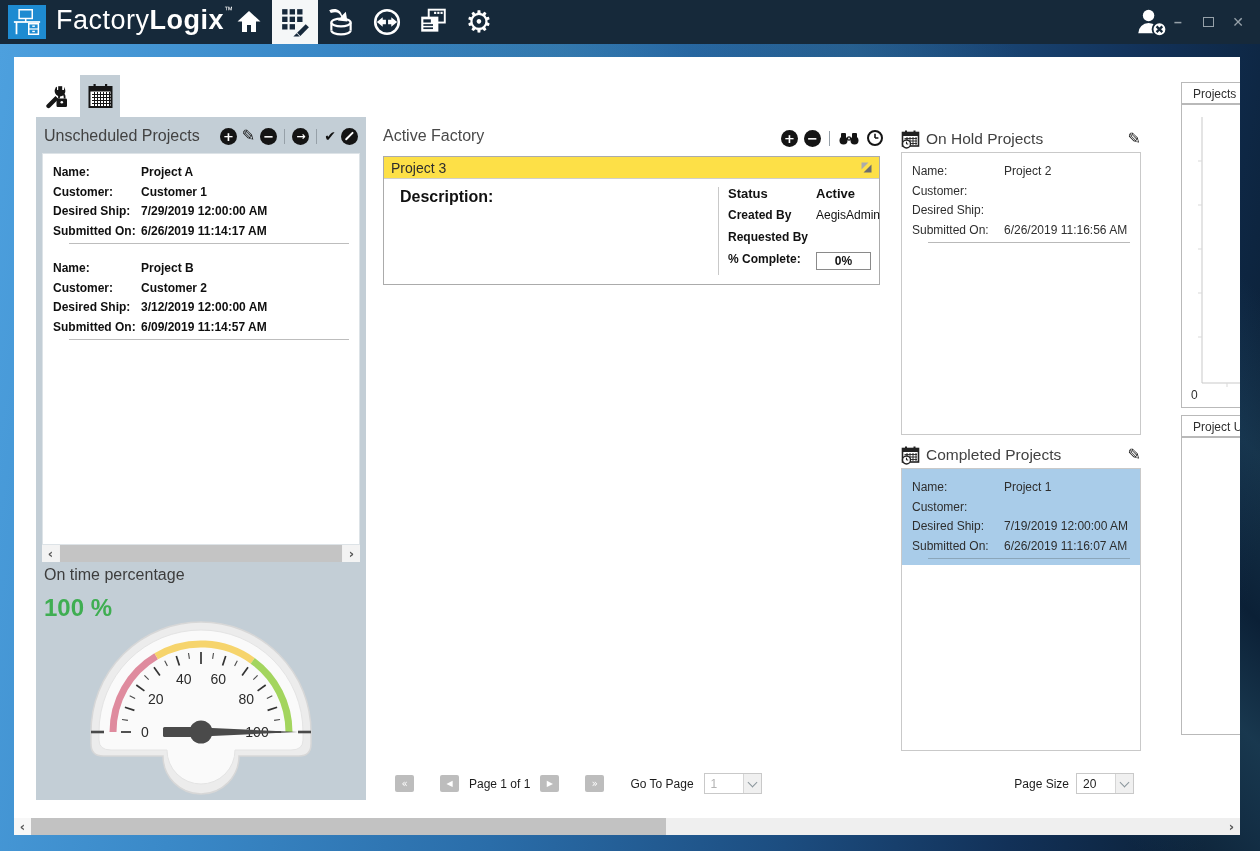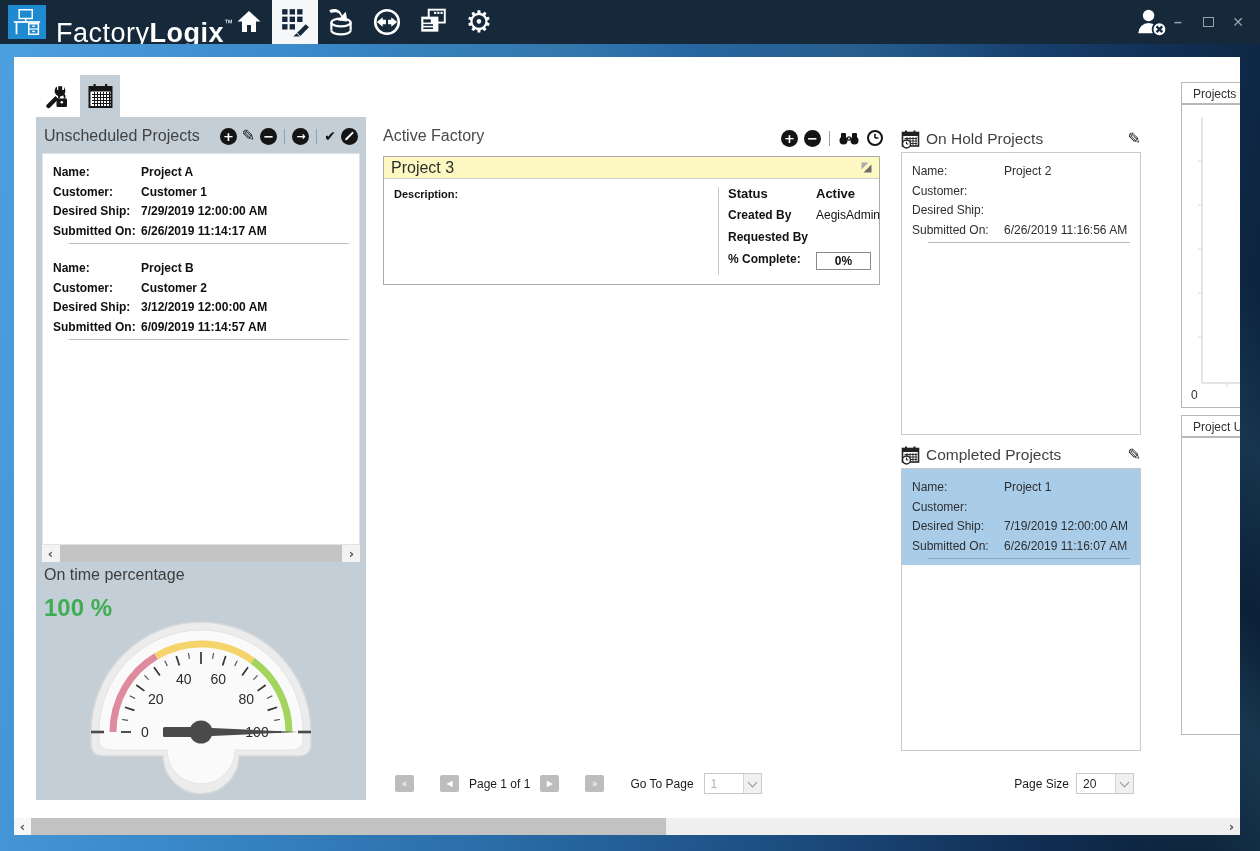--- a/index.html
+++ b/index.html
@@ -4,21 +4,21 @@
 <style>
   * { box-sizing: border-box; margin:0; padding:0; }
   body { margin:0; background:#0b1d31; }
   #app { position:relative; width:1260px; height:851px; overflow:hidden;
          font-family:"Liberation Sans","DejaVu Sans",sans-serif; background:#0b1d31; }
 
   
   .titlebar { position:absolute; left:0; top:0; width:1260px; height:44px; background:#16293a; }
   .logo-box { position:absolute; left:8px; top:5px; width:38px; height:34px; background:#1e8bd1;
               display:flex; align-items:center; justify-content:center; }
-  .brand { position:absolute; left:56px; top:18px; color:#fff; font-size:27px; letter-spacing:.5px; white-space:nowrap; }
+  .brand { position:absolute; left:56px; top:5px; color:#fff; font-size:27px; letter-spacing:.5px; white-space:nowrap; }
   .brand .light { font-weight:400; } .brand .bold { font-weight:700; }
   .brand sup { font-size:9px; vertical-align:top; line-height:10px; }
   .navbar { position:absolute; left:226px; top:0; height:44px; display:flex; }
   .nav-btn { width:46px; height:44px; display:flex; align-items:center; justify-content:center; cursor:pointer; }
   .nav-btn.active { background:#f5f7f8; }
   .gear-glyph { font-family:"DejaVu Sans",sans-serif; font-size:30px; color:#fff; line-height:44px; }
   .user-btn { position:absolute; left:1136px; top:8px; width:32px; height:30px; }
   .win-controls { position:absolute; right:14px; top:0; height:44px; display:flex; align-items:center; gap:14px; color:#96a1a9; }
   .wc { width:16px; height:16px; display:flex; align-items:center; justify-content:center; font-size:14px; cursor:pointer; }
   .wc-min { font-weight:700; }
@@ -66,24 +66,24 @@
 
   .ontime-title { position:absolute; left:8px; top:449px; font-size:16px; font-weight:300; color:#3d3d3d; }
   .ontime-value { position:absolute; left:8px; top:477px; font-size:24px; font-weight:700; color:#3fae52; }
   .gauge-wrap { position:absolute; left:25px; top:503px; width:280px; height:178px; }
 
   
   .active-title { position:absolute; left:369px; top:70px; font-size:16px; font-weight:300; color:#4a4a4a; }
   .active-tools { position:absolute; left:660px; top:72px; width:210px; display:flex; align-items:center; justify-content:flex-end; gap:6px; }
 
   .card { position:absolute; left:369px; top:99px; width:497px; height:129px; border:1px solid #ababab; background:#fff; }
-  .card-header { height:22px; background:#fef9c3; border-bottom:1px solid #cfcfcf; display:flex; align-items:center; padding:0 7px; font-size:16px; color:#2e2e2e; cursor:pointer; }
+  .card-header { height:22px; background:#fde047; border-bottom:1px solid #cfcfcf; display:flex; align-items:center; padding:0 7px; font-size:14px; color:#2e2e2e; cursor:pointer; }
   .card-header .expand { margin-left:auto; cursor:pointer; display:flex; }
   .card-body { position:relative; height:104px; }
-  .desc-lbl { position:absolute; left:10px; top:9px; font-size:11px; font-weight:700; color:#111; }
+  .desc-lbl { position:absolute; left:16px; top:9px; font-size:16px; font-weight:700; color:#111; }
   .vdiv { position:absolute; left:334px; top:8px; bottom:8px; width:1px; background:#c9c9c9; }
   .fields { position:absolute; left:344px; right:8px; top:7px; }
   .frow { display:flex; align-items:flex-start; height:22px; font-size:12px; color:#111; }
   .frow .flbl { width:88px; flex:none; font-weight:700; }
   .frow.status { font-size:13px; } .frow.status .fval { font-weight:700; }
   .pc-box { margin-left:auto; width:74px; height:18px; border:1px solid #8a8a8a; display:flex; align-items:center; justify-content:center; font-weight:700; font-size:12px; }
 
   .pager { position:absolute; left:381px; top:716px; display:flex; align-items:center; gap:10px; font-size:12px; color:#1c1c1c; }
   .pg-btn { width:19px; height:17px; background:#bdbdbd; border-radius:2px; color:#fff; display:flex; align-items:center; justify-content:center; font-size:10px; cursor:pointer; font-family:"DejaVu Sans",sans-serif; }
   .pg-gap { width:6px; }

